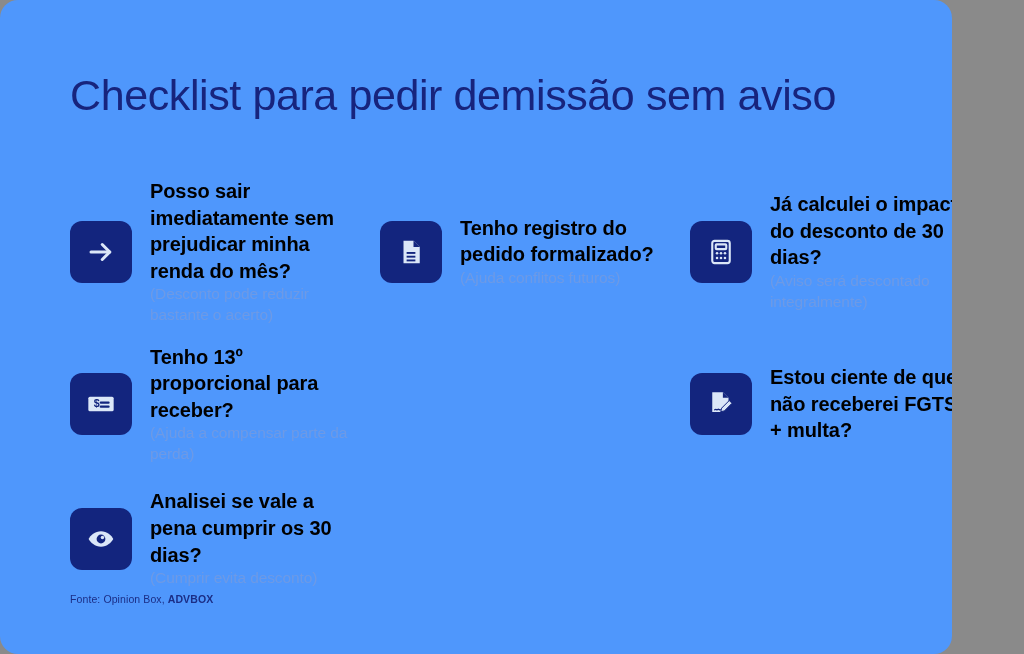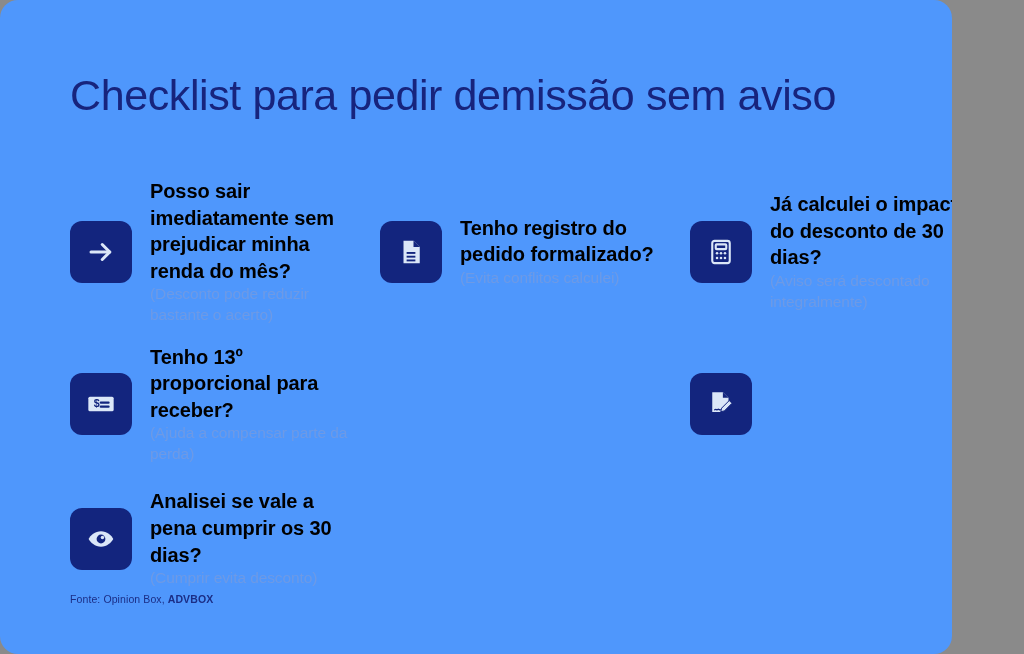--- a/index.html
+++ b/index.html
@@ -130,21 +130,21 @@
         <svg width="30" height="30" viewBox="0 0 24 24" fill="#dbe7f8">
           <path d="M6 3h8l5 5v13H6V3z"></path>
           <path d="M14 3v5h5" fill="#13257e"></path>
           <rect x="8.5" y="12" width="7" height="1.5" fill="#13257e"></rect>
           <rect x="8.5" y="15" width="7" height="1.5" fill="#13257e"></rect>
           <rect x="8.5" y="18" width="7" height="1.5" fill="#13257e"></rect>
         </svg>
       </span>
       <span class="cell-text">
         <span class="cell-title">Tenho registro do pedido formalizado?</span>
-        <span class="cell-sub">(Evita conflitos calculei)</span>
+        <span class="cell-sub">(Ajuda conflitos futuros)</span>
       </span>
     </div>
 
     <div class="cell">
       <span class="icon-tile">
         <svg width="28" height="28" viewBox="0 0 24 24" fill="none" stroke="#dbe7f8" stroke-width="1.8">
           <rect x="4.5" y="2.5" width="15" height="19" rx="2"></rect>
           <rect x="7.5" y="5.5" width="9" height="4" rx="0.8"></rect>
           <circle cx="8.6" cy="13" r="1.1" fill="#dbe7f8" stroke="none"></circle>
           <circle cx="12" cy="13" r="1.1" fill="#dbe7f8" stroke="none"></circle>
@@ -180,20 +180,21 @@
     <div class="cell">
       <span class="icon-tile">
         <svg width="30" height="30" viewBox="0 0 24 24">
           <path d="M5 2.5h8.5l4.5 4.5v5.2l-6.2 6.2H5V2.5z" fill="#dbe7f8"></path>
           <path d="M13.5 2.5v4.5H18" fill="#13257e"></path>
           <path d="M7 16.6c1-.9 1.6.5 2.4-.2.7-.6 1.3.4 2 .2" fill="none" stroke="#13257e" stroke-width="1.1" stroke-linecap="round"></path>
           <path d="M18.6 9.2l2.2 2.2-6.1 6.1-2.9.7.7-2.9 6.1-6.1z" fill="#dbe7f8" stroke="#13257e" stroke-width="0.8"></path>
         </svg>
       </span>
       <span class="cell-text">
+        <span class="cell-title">Estou ciente de que não receberei FGTS + multa?</span>
       </span>
     </div>
 
     <div class="cell">
       <span class="icon-tile">
         <svg width="32" height="32" viewBox="0 0 24 24">
           <path d="M12 6.2c4.4 0 8 3.3 9.2 5.8-1.2 2.5-4.8 5.8-9.2 5.8S3.9 14.5 2.7 12C3.9 9.5 7.6 6.2 12 6.2z" fill="#dbe7f8"></path>
           <circle cx="12" cy="12" r="3.3" fill="#13257e"></circle>
           <circle cx="13.1" cy="10.9" r="1.3" fill="#dbe7f8"></circle>
         </svg>

